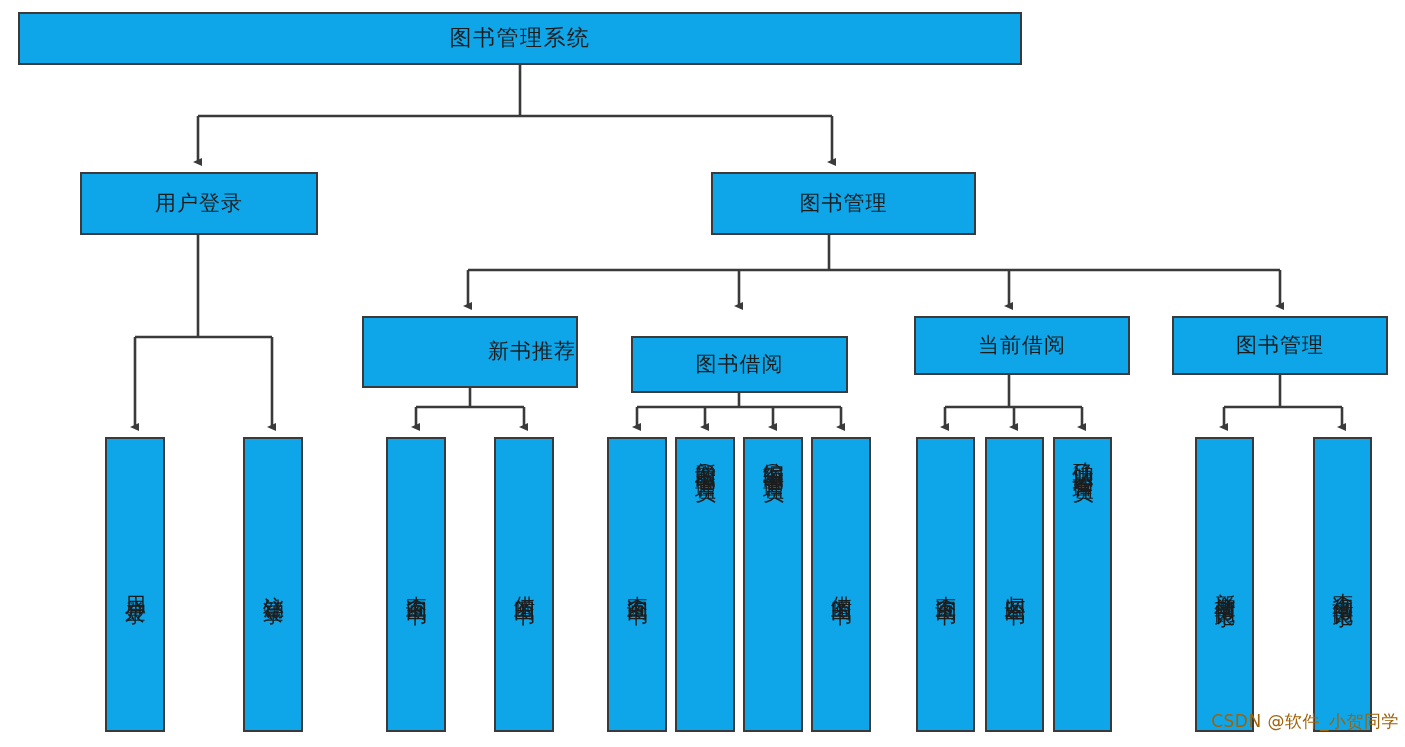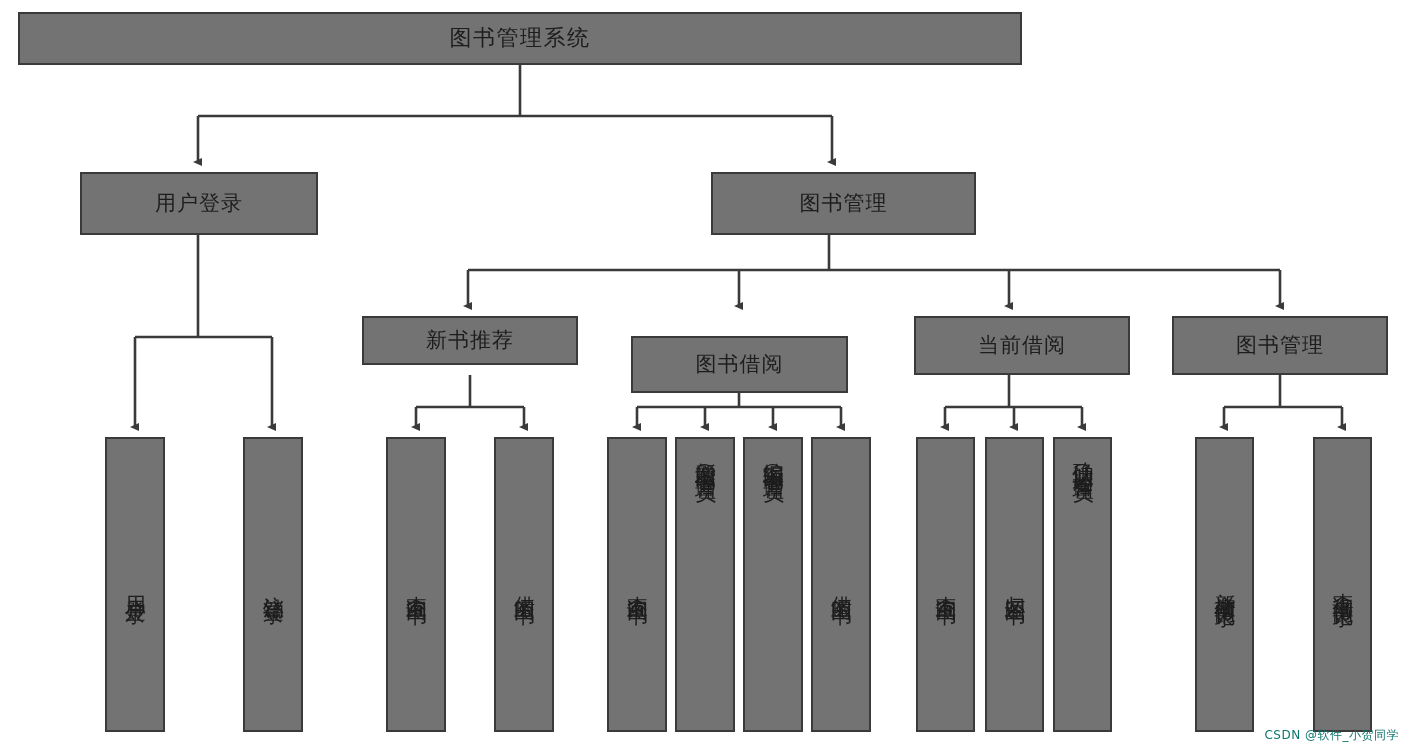--- a/index.html
+++ b/index.html
@@ -23,21 +23,21 @@
     left: 0;
     top: 0;
     width: 1405px;
     height: 747px;
     pointer-events: none;
   }
   .node {
     position: absolute;
     box-sizing: border-box;
     border: 2px solid #3a3a3a;
-    background: #737373;
+    background: #0ea5e9;
     display: flex;
     align-items: center;
     justify-content: center;
     color: #1d1d1d;
     z-index: 2;
     font-family: Liberation Serif, serif;
   }
   .node-label {
     display: block;
     text-align: center;
@@ -67,23 +67,23 @@
     white-space: nowrap;
     text-align: left;
   }
   .node.vert.centered {
     align-items: center;
     padding-top: 0;
   }
   #watermark {
     position: absolute;
     right: 6px;
-    bottom: 3px;
-    font-size: 12px;
-    color: #0f766e;
+    bottom: 14px;
+    font-size: 17px;
+    color: #a16207;
     letter-spacing: 0.5px;
     white-space: nowrap;
     z-index: 5;
     font-family: "DejaVu Sans", "Liberation Sans", sans-serif;
   }
 </style>
 </head>
 <body>
 
 <div id="diagram-root">
@@ -142,21 +142,21 @@
     <span class="node-label">图书管理系统</span>
   </div>
 
   <div class="node horiz" style="left:80px; top:172px; width:238px; height:63px;">
     <span class="node-label">用户登录</span>
   </div>
   <div class="node horiz" style="left:711px; top:172px; width:265px; height:63px;">
     <span class="node-label">图书管理</span>
   </div>
 
-  <div class="node horiz" style="left:362px; top:316px; width:216px; height:49px;">
+  <div class="node horiz" style="left:362px; top:316px; width:216px; height:72px;justify-content:flex-end;">
     <span class="node-label">新书推荐</span>
   </div>
   <div class="node horiz" style="left:631px; top:316px; width:217px; height:57px;margin-top:20px;">
     <span class="node-label">图书借阅</span>
   </div>
   <div class="node horiz" style="left:902px; top:316px; width:216px; height:59px;margin-left:12px;">
     <span class="node-label">当前借阅</span>
   </div>
   <div class="node horiz" style="left:1172px; top:316px; width:216px; height:59px;">
     <span class="node-label">图书管理</span>

